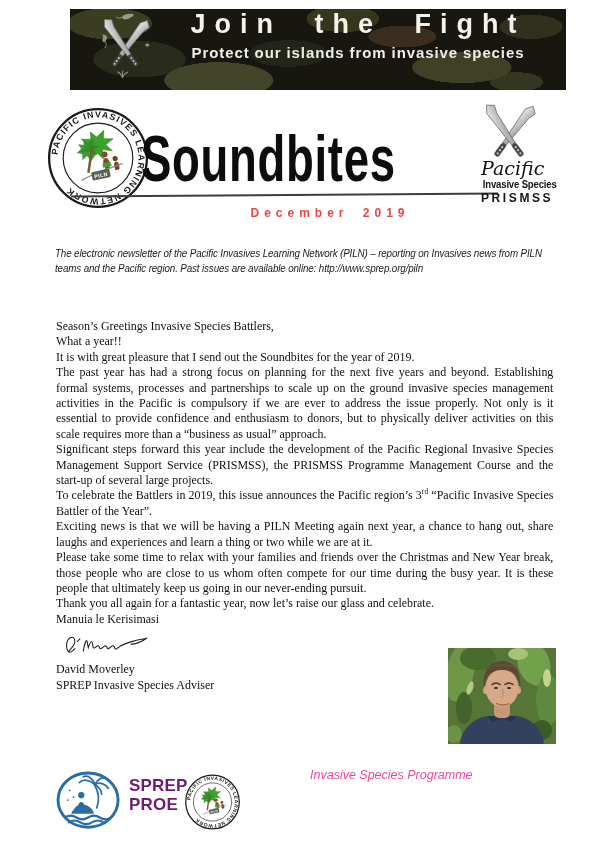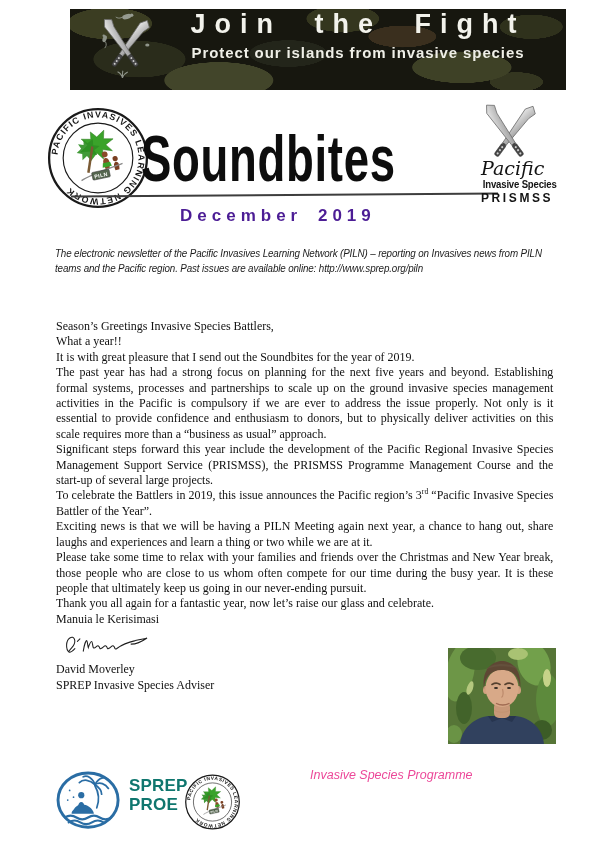--- a/index.html
+++ b/index.html
@@ -29,23 +29,23 @@
   .banner-title { font-size:27px; font-weight:bold; letter-spacing:9px; word-spacing:16px; white-space:nowrap; }
   .banner-subtitle { margin-top:4px; font-size:15px; font-weight:bold; letter-spacing:0.9px; white-space:nowrap; color:#efefe7; }
 
   
   .piln-logo-main { position:absolute; left:46px; top:105px; }
   .nl-title { position:absolute; left:141px; top:126px; line-height:1;
     font-family:"Liberation Sans", sans-serif; font-weight:bold; font-size:65px;
     letter-spacing:1px; color:#0d0d0d; transform:scaleX(0.70); transform-origin:left top; }
   .title-rule { position:absolute; left:71px; top:194px; width:427px; height:2px;
     background:#3d3d3d; transform:rotate(-0.4deg); }
-  .issue-date { position:absolute; left:180px; top:206px; width:300px; 
-    font-family:"Liberation Sans", sans-serif; font-size:17px; font-weight:bold;
-    letter-spacing:5px; word-spacing:6px; color:#4c1d95; }
+  .issue-date { position:absolute; left:180px; top:206px; width:300px; text-align:center;
+    font-family:"Liberation Sans", sans-serif; font-size:12px; font-weight:bold;
+    letter-spacing:5px; word-spacing:6px; color:#ef4444; }
 
   .battler { position:absolute; left:481px; top:103px; width:90px; text-align:left;
     font-family:"Liberation Sans", sans-serif; color:#141414; }
   .battler-pacific { font-family:"DejaVu Serif", serif; font-style:italic; font-size:19px; margin-top:-4px; }
   .battler-sub { font-size:10px; font-weight:bold; letter-spacing:-0.2px; transform:scaleX(0.96); }
   .battler-name { font-size:12px; font-weight:bold; letter-spacing:2.6px; margin-top:1px; }
 
   
   .intro { position:absolute; left:55px; top:246px; width:548px;
     transform:scaleX(0.91); transform-origin:left top;
@@ -64,21 +64,21 @@
   sup { font-size:8px; line-height:0; vertical-align:super; }
   .sig-svg { display:block; margin:3px 0 2px 0; }
 
   
   .photo { position:absolute; left:448px; top:648px; width:108px; height:96px; }
 
   
   .footer-sprep-logo { position:absolute; left:55px; top:771px; }
   .sprep-text { position:absolute; left:129px; top:776px;
     font-family:"Liberation Sans", sans-serif; font-weight:bold; font-size:17px;
-    line-height:19px; color:#0f766e; letter-spacing:0.2px; }
+    line-height:19px; color:#701a75; letter-spacing:0.2px; }
   .piln-logo-small { position:absolute; left:184px; top:771px; }
   .footer-text { position:absolute; left:310px; top:768px;
     font-family:"Liberation Sans", sans-serif; font-style:italic;
     font-size:12.5px; line-height:15.2px; color:#ec4899; }
 </style>
 </head>
 <body>
 
 <div class="page">
 

